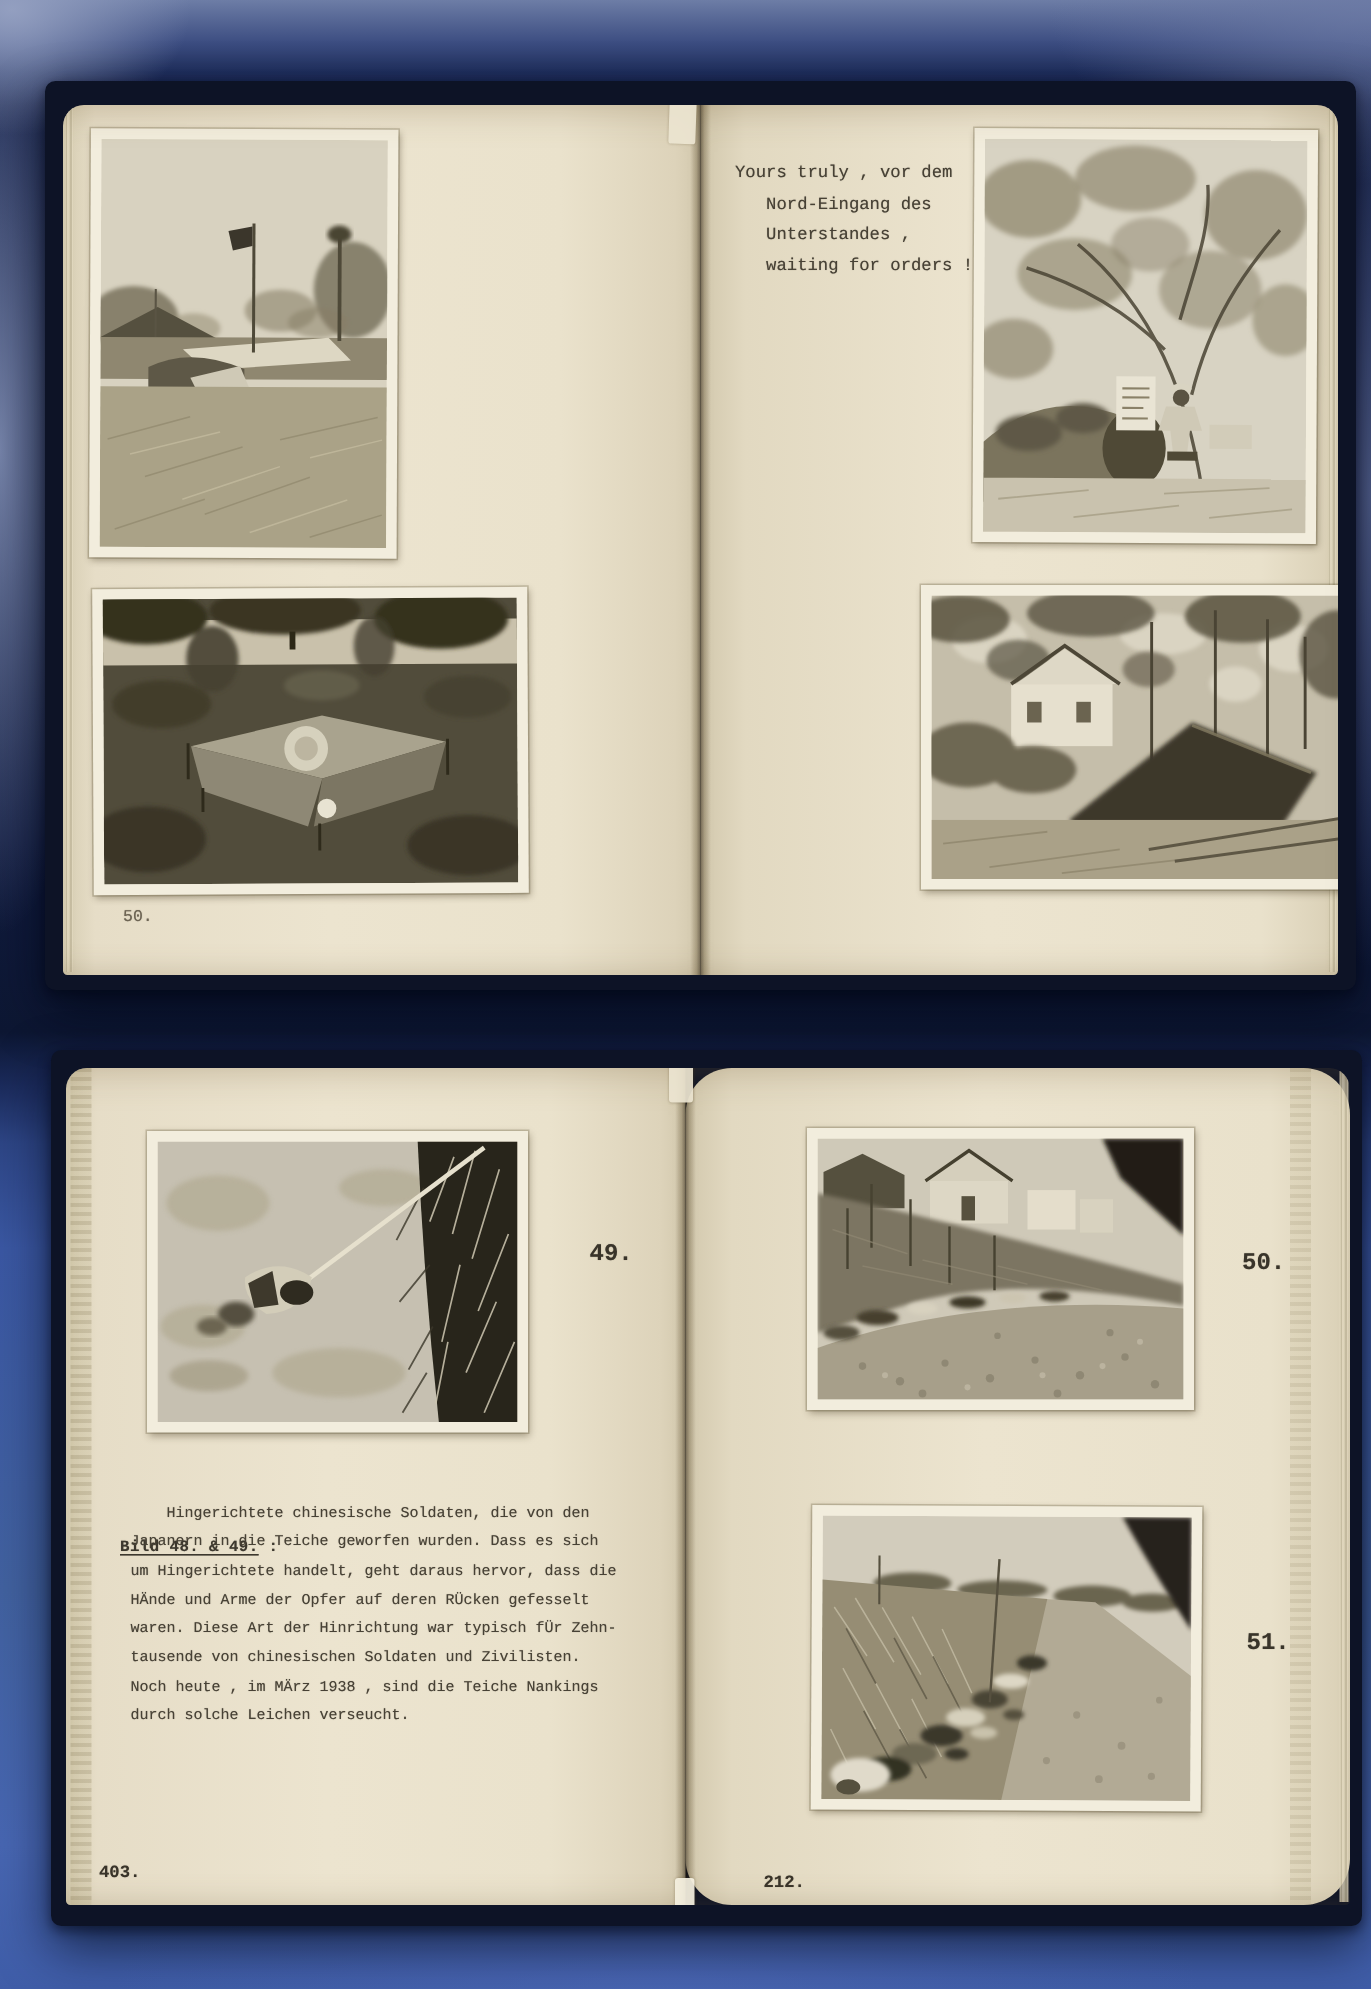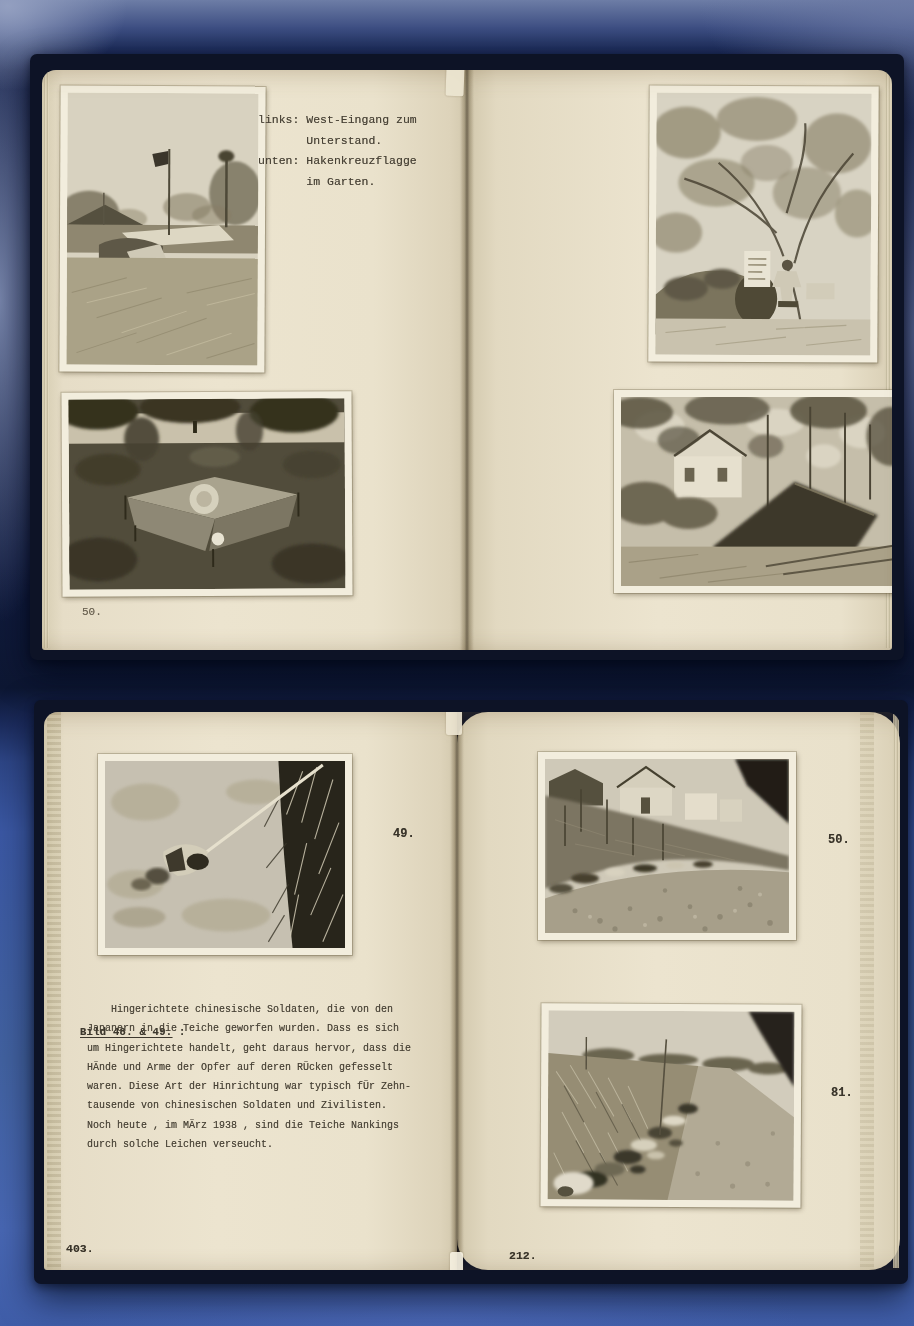--- a/index.html
+++ b/index.html
@@ -46,21 +46,21 @@
   .photo{position:absolute;background:#f2eddd;padding:7px;
     box-shadow:0 0 0 1px rgba(95,82,52,.28), 1px 2px 5px rgba(58,46,20,.4);}
   .photo svg{display:block;width:100%;height:100%;}
   
   .typed{position:absolute;font-family:"Liberation Mono","DejaVu Sans Mono",monospace;
     color:#474135;white-space:pre-wrap;text-shadow:0 0 .6px rgba(71,65,53,.55);}
   .cap{font-size:11.5px;line-height:20.5px;}
   .body-text{font-size:10px;line-height:19.3px;}
   .pagenum{font-size:11px;}
   .pagenum-dark{font-size:11.5px;font-weight:700;color:#39342a;}
-  .figlabel{font-size:12px;font-weight:700;color:#39342a;font-family:Liberation Mono, monospace;}
+  .figlabel{font-size:16px;font-weight:700;color:#39342a;font-family:Liberation Mono, monospace;}
   .heading{font-size:10.5px;font-weight:700;letter-spacing:.3px;color:#3d382e;margin-top:48px;}
   .u{text-decoration:underline;text-underline-offset:2px;}
 </style>
 </head>
 <body>
 
 <div id="scene">
   <div id="bg"></div>
 
   <div class="book" id="book-top">
@@ -97,24 +97,20 @@
               <path d="M20 210 L80 195 M55 240 L120 218 M100 262 L165 240 M140 212 L188 200"></path>
             </g>
             <rect x="101" y="56" width="2" height="86" fill="#4e4938"></rect>
             <path d="M101 58 L85 61 L88 74 L101 71 Z" fill="#3b362b"></path>
             <rect x="158" y="62" width="2.5" height="72" fill="#4e4938"></rect>
             <ellipse cx="159" cy="63" rx="8" ry="6" fill="#4a4433" filter="url(#f1)"></ellipse>
             <rect x="36" y="100" width="1.4" height="32" fill="#5a5444"></rect>
           </svg>
         </div>
 
-        <div class="typed cap" style="left:216px;top:40px;width:200px">links: West-Eingang zum
-       Unterstand.
-unten: Hakenkreuzflagge
-       im Garten.</div>
 
         <div class="photo" style="left:20px;top:322px;width:276px;height:190px;transform:rotate(-.3deg)">
           <svg viewBox="0 0 284 190" preserveAspectRatio="none">
             <defs>
                 <filter id="f2">
                   <feGaussianBlur stdDeviation="1.4"></feGaussianBlur>
                 </filter>
               </defs>
             <rect width="284" height="190" fill="#514c3b"></rect>
             <rect y="14" width="284" height="30" fill="#c9c1ab"></rect>
@@ -142,20 +138,24 @@
             </g>
           </svg>
         </div>
 
         <div class="typed pagenum" style="left:40px;top:536px;color:#6d6453">50.</div>
       </div>
 
       <div class="page pg-right">
         <div class="edge-lines" style="right:1px"></div>
 
+        <div class="typed cap" style="left:23px;top:36px;width:210px">Yours truly , vor dem
+   Nord-Eingang des
+   Unterstandes ,
+   waiting for orders !</div>
 
         <div class="photo" style="left:182px;top:16px;width:215px;height:262px;transform:rotate(.3deg)">
           <svg viewBox="0 0 214 262" preserveAspectRatio="none">
             <defs>
                 <filter id="f3">
                   <feGaussianBlur stdDeviation="1.6"></feGaussianBlur>
                 </filter>
               </defs>
             <rect width="214" height="262" fill="#d8d3c3"></rect>
             <g filter="url(#f3)" fill="#857d63">
@@ -407,21 +407,21 @@
               <circle cx="170" cy="130" r="2.4"></circle>
                 <circle cx="200" cy="150" r="2.6"></circle>
                 <circle cx="150" cy="160" r="2.4"></circle>
               <circle cx="185" cy="172" r="2.6"></circle>
                 <circle cx="220" cy="170" r="2.4"></circle>
                 <circle cx="225" cy="120" r="2.2"></circle>
             </g>
           </svg>
         </div>
 
-        <div class="typed figlabel" style="left:374px;top:374px">81.</div>
+        <div class="typed figlabel" style="left:374px;top:374px">51.</div>
 
         <div class="typed pagenum-dark" style="left:52px;top:537px">212.</div>
       </div>
 
       <div class="spine"></div>
       <div class="tape" style="left:402px;top:-3px;width:16px;height:26px"></div>
       <div class="tape" style="left:406px;top:540px;width:13px;height:20px;background:#f6f1e1"></div>
     </div>
   </div>
 </div>

